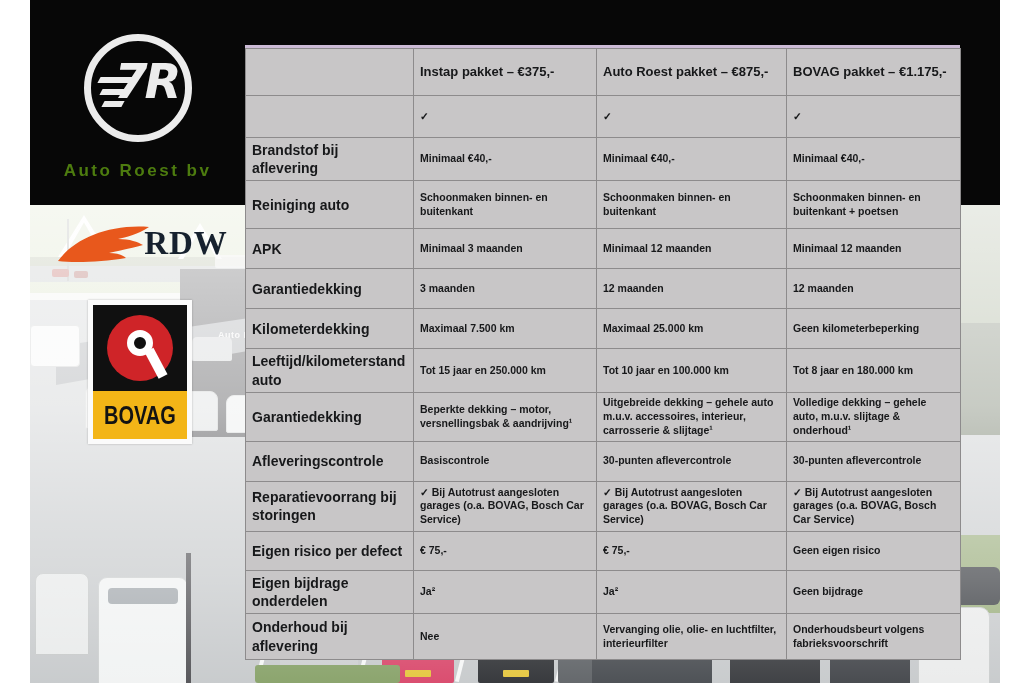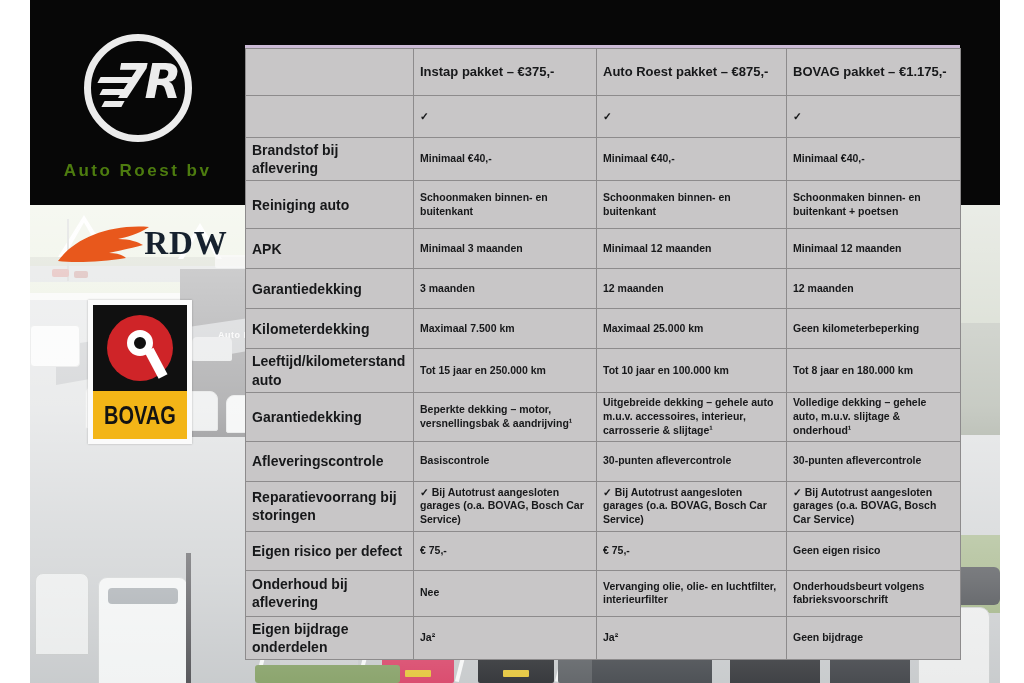--- a/index.html
+++ b/index.html
@@ -277,29 +277,29 @@
             <td>✓ Bij Autotrust aangesloten garages (o.a. BOVAG, Bosch Car Service)</td>
             <td>✓ Bij Autotrust aangesloten garages (o.a. BOVAG, Bosch Car Service)</td>
             <td>✓ Bij Autotrust aangesloten garages (o.a. BOVAG, Bosch Car Service)</td>
           </tr>
           <tr style="height: 39px;">
             <th class="rowlabel">Eigen risico per defect</th>
             <td>€ 75,-</td>
             <td>€ 75,-</td>
             <td>Geen eigen risico</td>
           </tr>
+          <tr style="height: 40px;">
+            <th class="rowlabel">Eigen bijdrage onderdelen</th>
+            <td>Ja²</td>
+            <td>Ja²</td>
+            <td>Geen bijdrage</td>
+          </tr>
           <tr style="height: 46px;">
             <th class="rowlabel">Onderhoud bij aflevering</th>
             <td>Nee</td>
             <td>Vervanging olie, olie- en luchtfilter, interieurfilter</td>
             <td>Onderhoudsbeurt volgens fabrieksvoorschrift</td>
           </tr>
-          <tr style="height: 40px;">
-            <th class="rowlabel">Eigen bijdrage onderdelen</th>
-            <td>Ja²</td>
-            <td>Ja²</td>
-            <td>Geen bijdrage</td>
-          </tr>
         </tbody>
     </table>
   </div>
 
 </div>
 
 </body></html>

